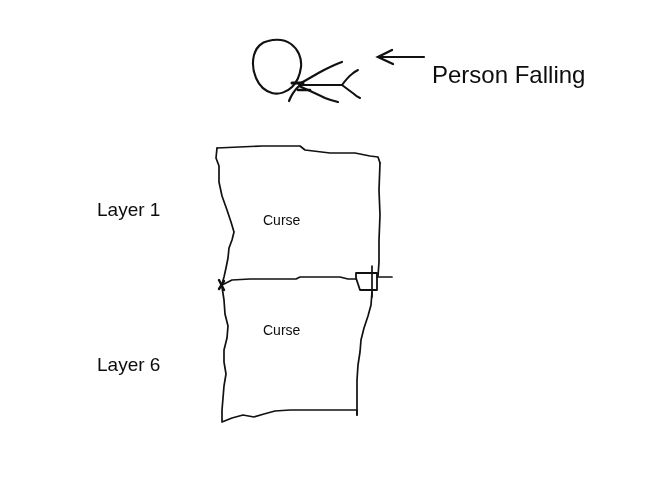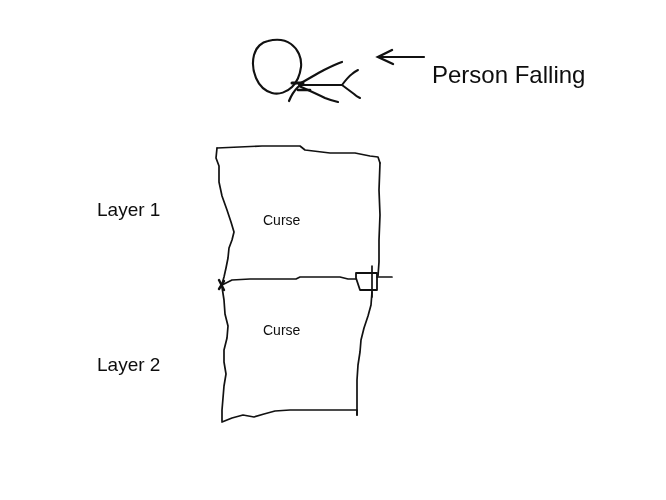--- a/index.html
+++ b/index.html
@@ -181,21 +181,21 @@
                L 290 410
                L 315 410
                L 340 410
                L 357 410
                L 357 415"></path>
     </g>
   </svg>
 
   <div class="label label-layer" id="label-layer-1">Layer 1</div>
 
-  <div class="label label-layer" id="label-layer-2">Layer 2</div>
+  <div class="label label-layer" id="label-layer-2">Layer 6</div>
 
   <div class="label label-curse" id="label-curse-top">Curse</div>
 
   <div class="label label-curse" id="label-curse-bottom">Curse</div>
 
   <div class="label label-annotation" id="label-person-falling">Person Falling</div>
 
 </div>
 
 </body></html>

